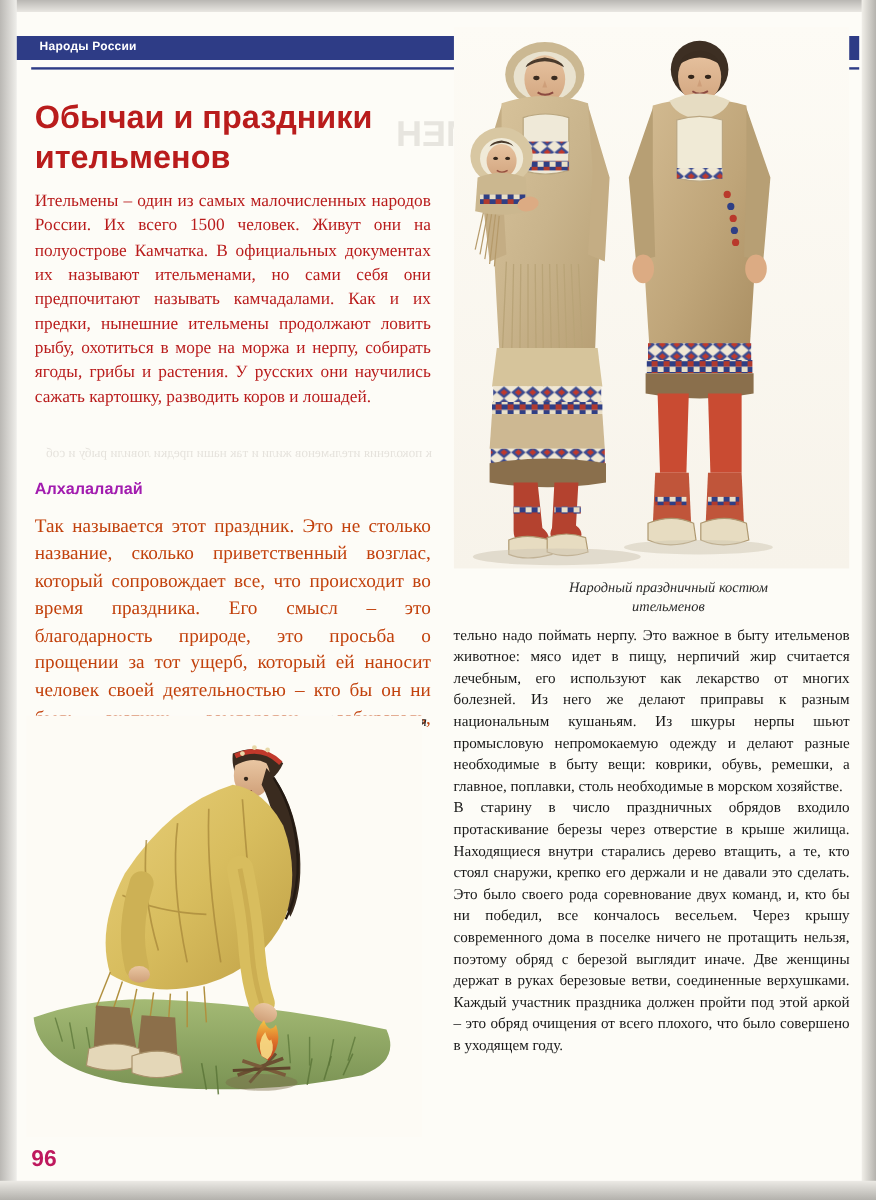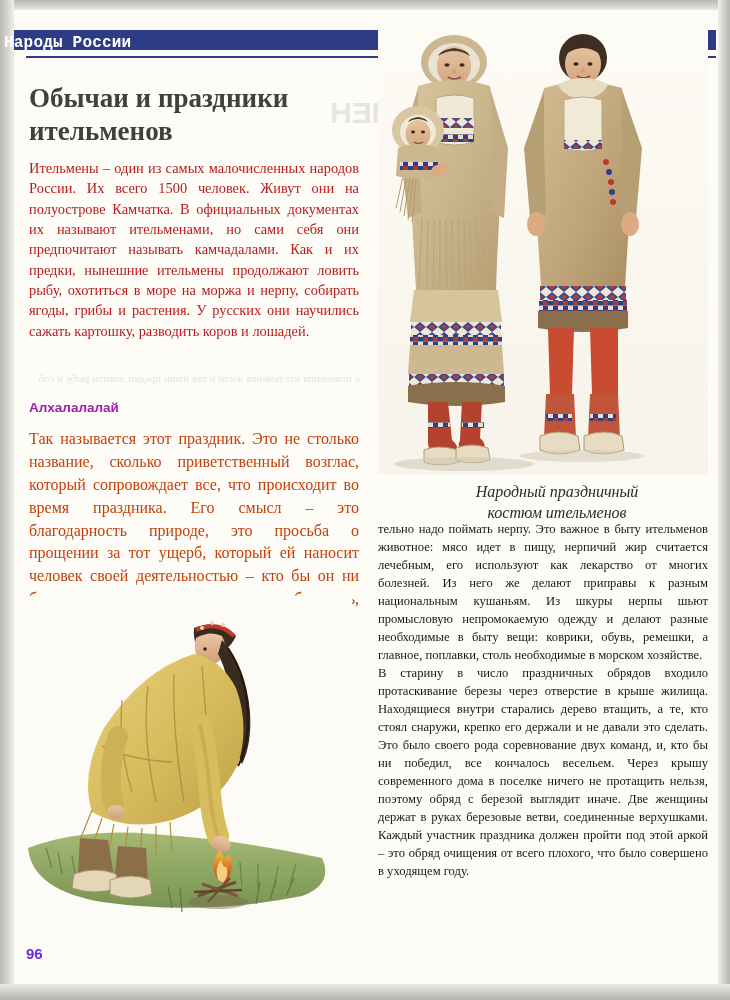--- a/index.html
+++ b/index.html
@@ -46,43 +46,43 @@
   }
   
   .header-band {
     position: absolute;
     left: 14px; top: 30px;
     width: 702px; height: 20px;
     background: #2e3c86;
   }
   .header-band-label {
     position: absolute;
-    left: 4px; top: 34px;
-    font-family: Liberation Mono, monospace;
-    font-size: 16px;
+    left: 33px; top: 34px;
+    font-family: Liberation Sans, sans-serif;
+    font-size: 10px;
     font-weight: bold;
     color: #ffffff;
     letter-spacing: 0.2px;
   }
   .header-rule {
     position: absolute;
     left: 26px; top: 56px;
     width: 690px; height: 2px;
     background: #2e3c86;
   }
   
   .title {
     position: absolute;
     left: 29px; top: 64px;
     width: 350px;
-    font-family: Liberation Serif, serif;
+    font-family: Liberation Sans, sans-serif;
     font-size: 27px;
     font-weight: bold;
     line-height: 1.22;
-    color: #404040;
+    color: #b91c1c;
   }
   
   .ghost {
     position: absolute;
     left: 330px; top: 96px;
     font-family: "Liberation Sans", sans-serif;
     font-size: 30px;
     font-weight: bold;
     color: rgba(120,110,100,0.16);
     transform: scaleX(-1);
@@ -131,41 +131,41 @@
     width: 330px;
     font-size: 12.6px;
     line-height: 1.43;
     color: #181818;
     text-align: justify;
   }
   .col-right p { margin: 0; }
   .caption {
     position: absolute;
     font-style: italic;
-    font-size: 16px;
+    font-size: 12px;
     line-height: 1.3;
     color: #2a2a2a;
   }
   .caption-costume {
     left: 452px; top: 482px;
     width: 210px;
     text-align: center;
   }
   .caption-rite {
     left: 262px; top: 594px;
     width: 96px;
     text-align: left;
   }
   .page-number {
     position: absolute;
-    left: 26px; bottom: 38px;
+    left: 26px; bottom: 22px;
     font-family: "Liberation Sans", sans-serif;
-    font-size: 15px;
+    font-size: 19px;
     font-weight: bold;
-    color: #6d28d9;
+    color: #be185d;
   }
   
   .illo-family {
     position: absolute;
     left: 378px; top: 22px;
     width: 330px; height: 452px;
     overflow: hidden;
   }
   .illo-rite {
     position: absolute;

